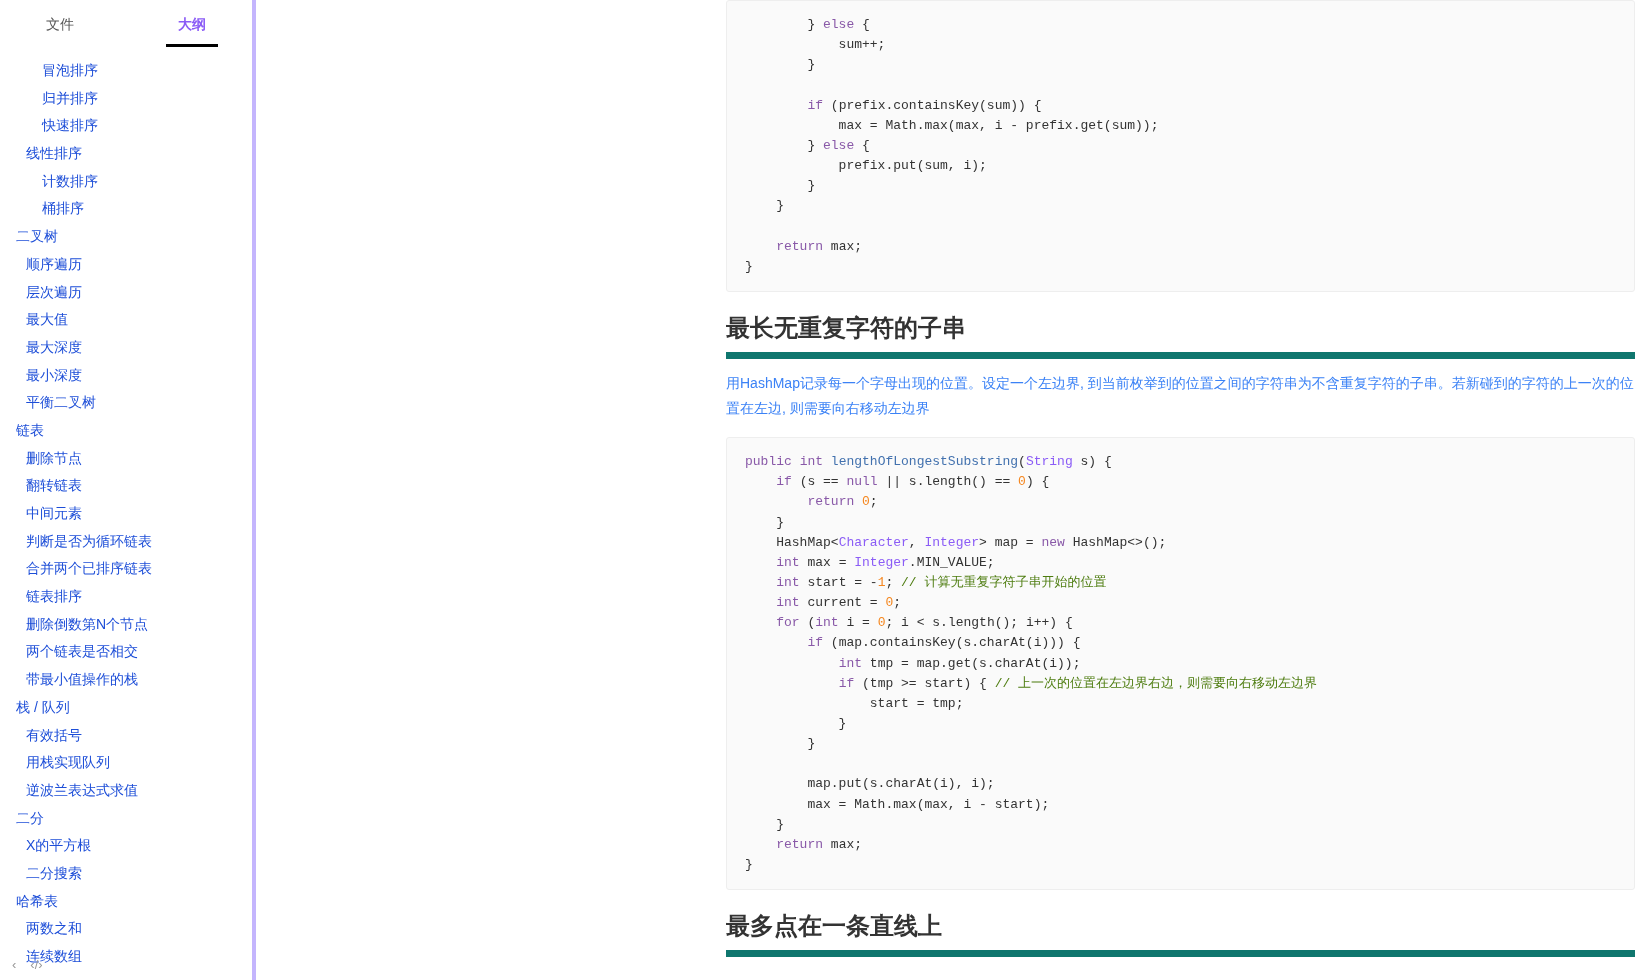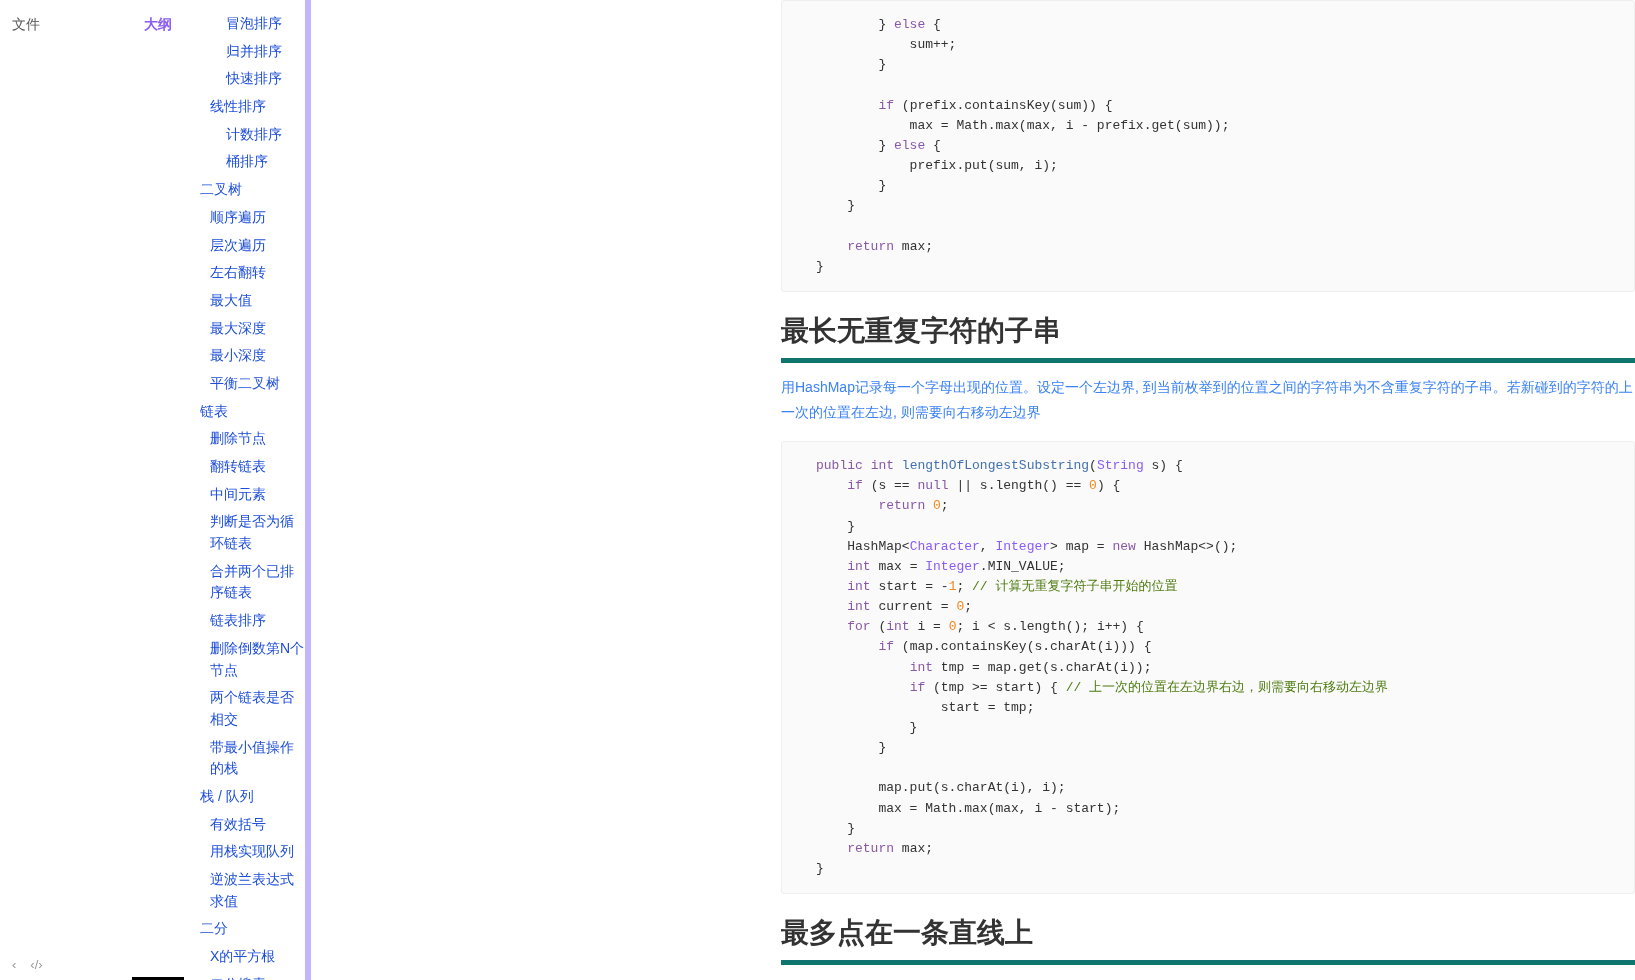--- a/index.html
+++ b/index.html
@@ -1,32 +1,32 @@
 <!DOCTYPE html>
 <html><head>
 <meta charset="utf-8">
 <style>
 *{margin:0;padding:0;box-sizing:border-box}
 body{font-family:-apple-system,BlinkMacSystemFont,"Segoe UI","PingFang SC","Microsoft YaHei",sans-serif;font-size:14px;color:#333;background:#fff;overflow:hidden}
 .app{display:flex;height:980px;width:1635px}
-.sidebar{width:311px;flex-shrink:0;border-right:6px solid #c4b5fd;display:flex;flex-direction:row;position:relative}
+.sidebar{width:256px;flex-shrink:0;border-right:4px solid #c4b5fd;display:flex;flex-direction:column;position:relative}
 .tabs{display:flex;justify-content:center;gap:80px;padding:10px 0 0 0}
 .tab{padding:6px 12px 10px;cursor:pointer;color:#555}
 .tab.active{color:#8b5cf6;font-weight:600;border-bottom:3px solid #000}
 .outline{flex:1;overflow-y:auto;padding:10px 0 10px 0}
 .outline::-webkit-scrollbar{width:6px}
 .outline::-webkit-scrollbar-thumb{background:#ccc;border-radius:3px}
 .node{padding:3px 0 3px 0;cursor:pointer;color:#1d4ed8;line-height:1.55}
 .lv1{padding-left:16px}
 .lv2{padding-left:26px}
 .lv3{padding-left:42px}
 .main{flex:1;overflow-y:auto;background:#fff;padding:0 0 40px 0;height:100%;position:relative}
 .content{padding:0 0 0 0}
-pre{background:#fafafa;border:1px solid #eee;border-radius:3px;padding:14px 34px;margin:0 0 20px 0;font-family:Menlo,Consolas,"Courier New",monospace;font-size:13px;line-height:1.55;overflow-x:auto;white-space:pre;color:#333}
-h2{font-size:28px;font-weight:700;margin:20px 0 12px 0;padding-bottom:8px;border-bottom:5px solid #0f766e;font-family:-apple-system,"PingFang SC","Microsoft YaHei",sans-serif}
+pre{background:#fafafa;border:1px solid #eee;border-radius:3px;padding:14px 18px;margin:0 0 20px 0;font-family:Menlo,Consolas,"Courier New",monospace;font-size:13px;line-height:1.55;overflow-x:auto;white-space:pre;color:#333}
+h2{font-size:24px;font-weight:700;margin:20px 0 12px 0;padding-bottom:8px;border-bottom:7px solid #0f766e;font-family:-apple-system,"PingFang SC","Microsoft YaHei",sans-serif}
 .para{margin:10px 0 16px 0;line-height:1.8;color:#3b82f6}
 .section{padding:0 0 0 0;margin-left:470px;margin-right:0}
 .kw{color:#8959a8}
 .fn{color:#4271ae}
 .ty{color:#8b5cf6}
 .num{color:#f5871f}
 .cm{color:#4d7c0f}
 .bottombar{position:absolute;bottom:0;left:0;right:0;height:32px;display:flex;align-items:center;gap:14px;padding-left:12px;color:#999}
 .bic{font-size:13px;cursor:pointer}
 </style>
@@ -42,21 +42,20 @@
     <div class="outline" id="outline">
         <div class="node lv3">冒泡排序</div>
         <div class="node lv3">归并排序</div>
         <div class="node lv3">快速排序</div>
         <div class="node lv2">线性排序</div>
         <div class="node lv3">计数排序</div>
         <div class="node lv3">桶排序</div>
         <div class="node lv1">二叉树</div>
         <div class="node lv2">顺序遍历</div>
         <div class="node lv2">层次遍历</div>
-        <div class="node lv2">左右翻转</div>
         <div class="node lv2">最大值</div>
         <div class="node lv2">最大深度</div>
         <div class="node lv2">最小深度</div>
         <div class="node lv2">平衡二叉树</div>
         <div class="node lv1">链表</div>
         <div class="node lv2">删除节点</div>
         <div class="node lv2">翻转链表</div>
         <div class="node lv2">中间元素</div>
         <div class="node lv2">判断是否为循环链表</div>
         <div class="node lv2">合并两个已排序链表</div>

